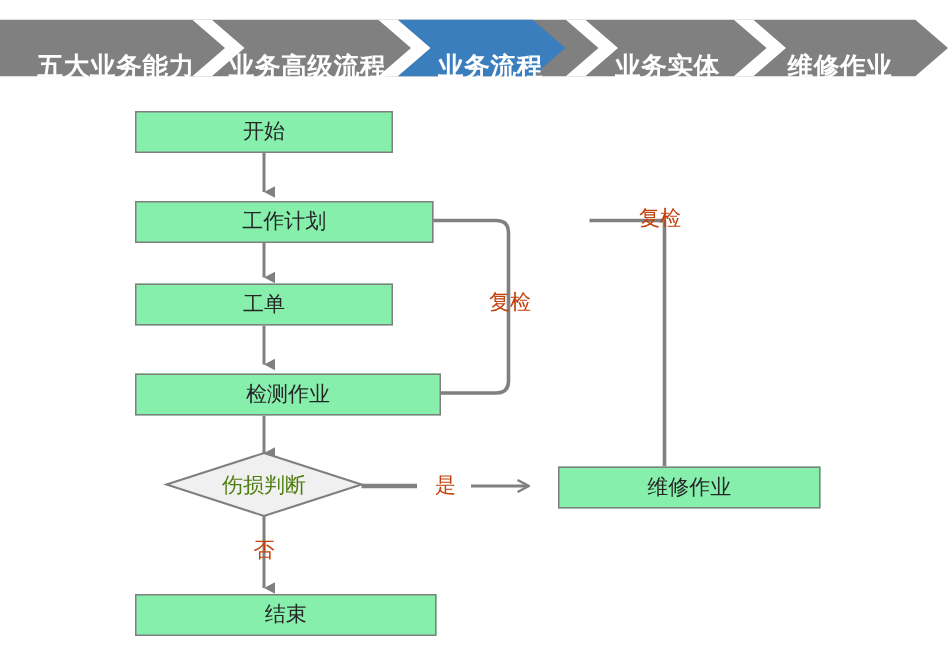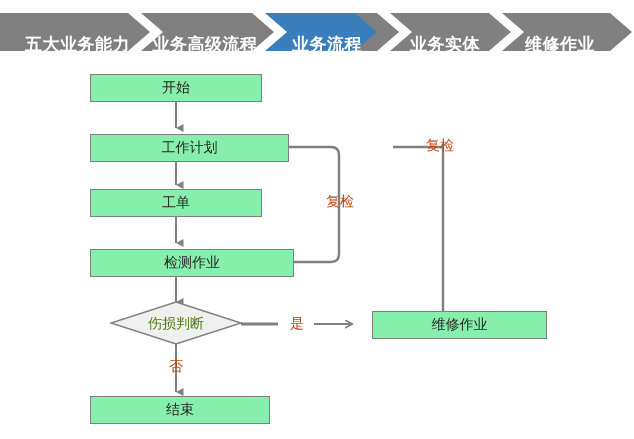--- a/index.html
+++ b/index.html
@@ -143,21 +143,21 @@
   <div class="node" style="left:90px; top:134px; width:199px; height:28px;">工作计划</div>
 
   <div class="node" style="left:90px; top:189px; width:172px; height:28px;text-align:right;">工单</div>
 
   <div class="node" style="left:90px; top:249px; width:204px; height:28px;">检测作业</div>
 
   <div class="diamond-text" style="left:111px; top:315px; width:130px;">伤损判断</div>
 
   <div class="node" style="left:372px; top:311px; width:175px; height:28px;">维修作业</div>
 
-  <div class="node" style="left:90px; top:396px; width:180px; height:28px;">结束</div>
+  <div class="node" style="left:90px; top:396px; width:201px; height:28px;">结束</div>
 
   <div class="edge-label" style="left:268px; top:315px; width:58px;">是</div>
 
   <div class="edge-label" style="left:147px; top:358px; width:58px;">否</div>
 
   <div class="edge-label" style="left:305px; top:193px; width:70px;">复检</div>
 
   <div class="edge-label" style="left:405px; top:137px; width:70px;">复检</div>
 
 </div>

